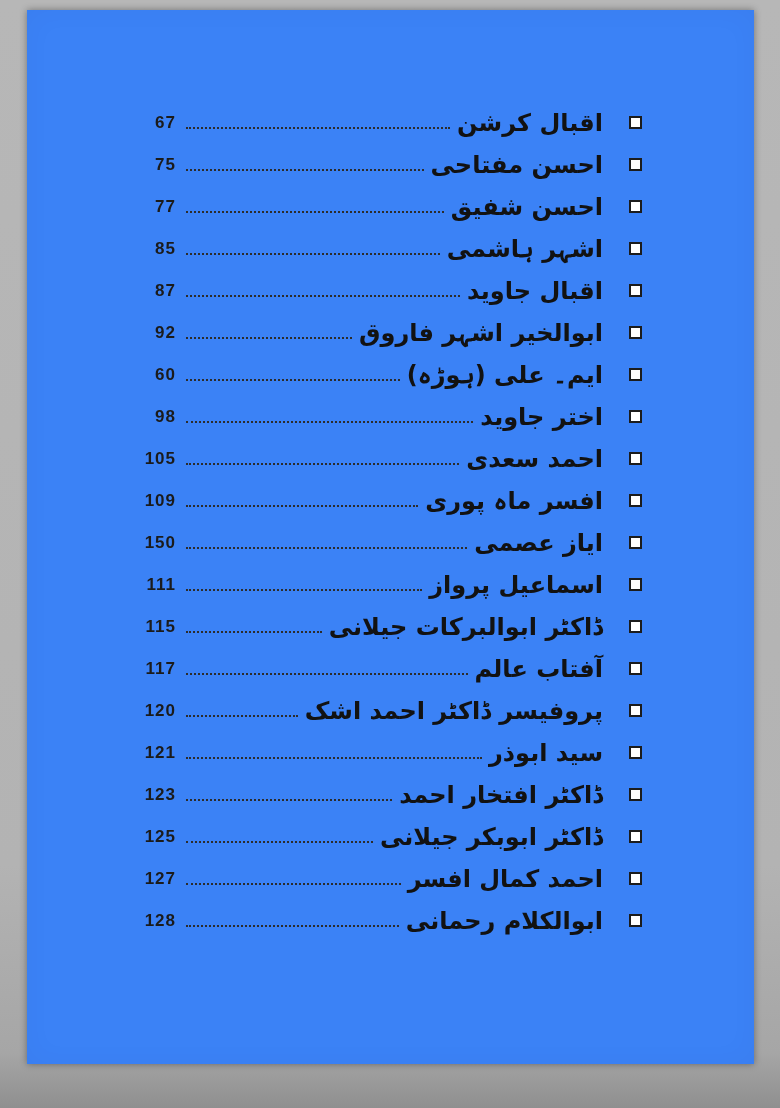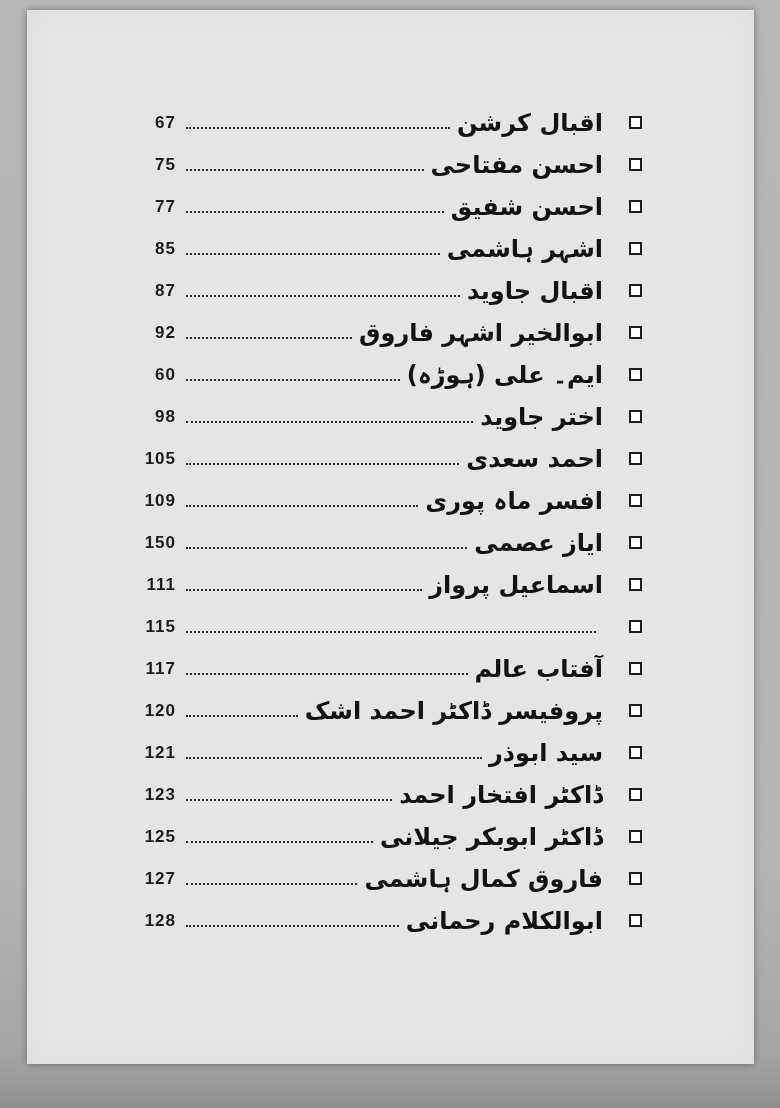--- a/index.html
+++ b/index.html
@@ -11,21 +11,21 @@
     overflow: hidden;
     background: linear-gradient(180deg, #b7b7b7 0%, #b3b3b3 78%, #a6a6a6 95%, #8f8f8f 100%);
     font-family: "Liberation Sans", sans-serif;
   }
   .paper {
     position: absolute;
     top: 10px;
     left: 27px;
     right: 26px;
     bottom: 44px;
-    background: #e5e5e5;
+    background: #3b82f6;
     box-shadow: 0 0 7px rgba(0,0,0,0.38), inset 0 0 30px rgba(0,0,0,0.03);
   }
   .toc {
     position: absolute;
     top: 92px;
     left: 105px;
     right: 112px;
   }
   .row {
     display: flex;
@@ -156,20 +156,21 @@
   <div class="row">
     <span class="num">111</span>
     <span class="dots"></span>
     <span class="name" dir="rtl">اسماعیل پرواز</span>
     <span class="bullet"></span>
   </div>
 
   <div class="row">
     <span class="num">115</span>
     <span class="dots"></span>
+    <span class="name" dir="rtl">ڈاکٹر ابوالبرکات جیلانی</span>
     <span class="bullet"></span>
   </div>
 
   <div class="row">
     <span class="num">117</span>
     <span class="dots"></span>
     <span class="name" dir="rtl">آفتاب عالم</span>
     <span class="bullet"></span>
   </div>
 
@@ -197,21 +198,21 @@
   <div class="row">
     <span class="num">125</span>
     <span class="dots"></span>
     <span class="name" dir="rtl">ڈاکٹر ابوبکر جیلانی</span>
     <span class="bullet"></span>
   </div>
 
   <div class="row">
     <span class="num">127</span>
     <span class="dots"></span>
-    <span class="name" dir="rtl">فاروق کمال ہاشمی</span>
+    <span class="name" dir="rtl">احمد کمال افسر</span>
     <span class="bullet"></span>
   </div>
 
   <div class="row">
     <span class="num">128</span>
     <span class="dots"></span>
     <span class="name" dir="rtl">ابوالکلام رحمانی</span>
     <span class="bullet"></span>
   </div>
 </div>

